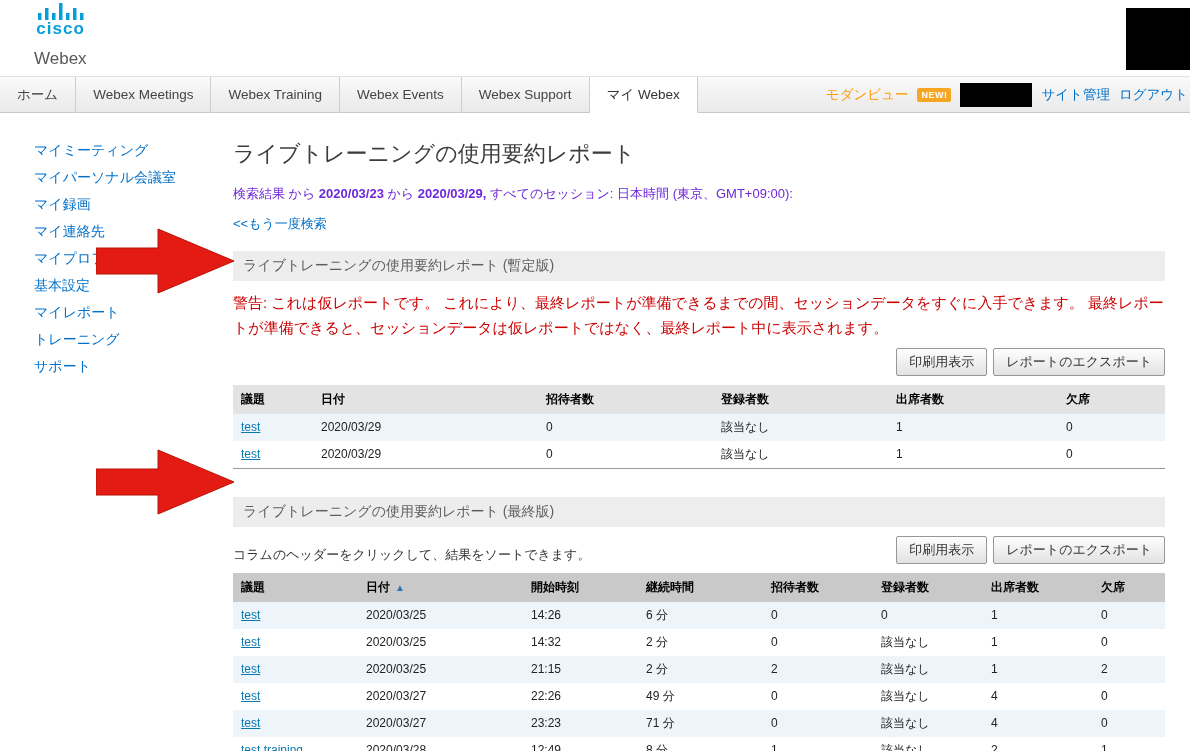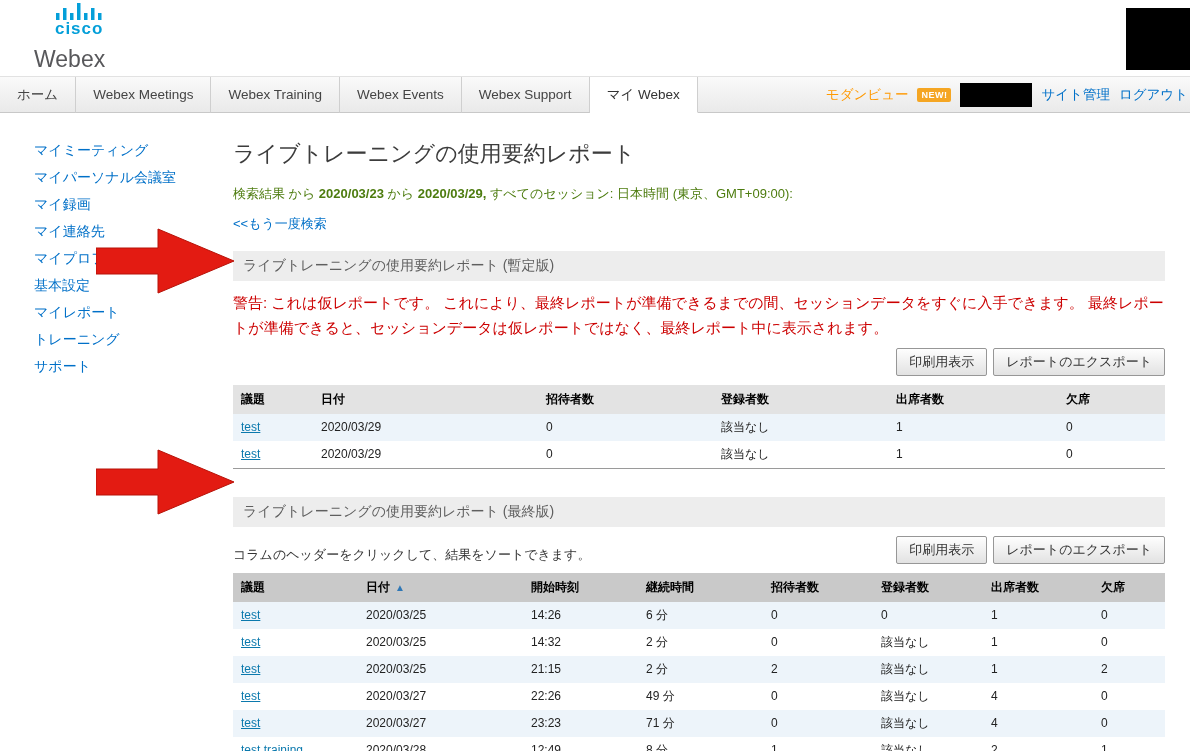--- a/index.html
+++ b/index.html
@@ -13,21 +13,21 @@
   a { cursor: pointer; }
 
   
   .app-header { height: 76px; position: relative; background: #fff; }
   .logo { position: absolute; left: 34px; top: 2px; display: flex; align-items: flex-end; gap: 12px; flex-direction: column; }
   .logo .cisco-block { display: flex; flex-direction: column; align-items: center; }
   .cisco-word {
     color: var(--brand-teal, #049fd9);
     font-size: 17px; font-weight: bold; letter-spacing: 1px; line-height: 16px;
   }
-  .webex-word { color: #58585b; font-size: 23px; line-height: 20px; padding-bottom: 1px; }
+  .webex-word { color: #58585b; font-size: 17px; line-height: 20px; padding-bottom: 1px; }
   .redact-top { position: absolute; right: 0; top: 8px; width: 64px; height: 62px; background: #000; }
 
   
   .nav { display: flex; height: 37px; background: linear-gradient(#fafafa, #e9e9e9); border-top: 1px solid #e2e2e2; }
   .tab {
     padding: 0 17px; line-height: 35px; font-size: 13.5px; color: #444;
     border-right: 1px solid #cfcfcf; border-bottom: 1px solid #c8c8c8; white-space: nowrap;
   }
   .tab.active { background: #fff; border-bottom: 1px solid #fff; color: #333; }
   .nav-fill { flex: 1; border-bottom: 1px solid #c8c8c8; }
@@ -46,21 +46,21 @@
   
   .page-body { display: flex; align-items: flex-start; }
   .sidebar { width: 233px; flex: 0 0 233px; padding: 24px 0 0 34px; }
   .sidebar a {
     display: block; color: var(--link-blue, #0070c8); font-size: 14px;
     line-height: 27px; text-decoration: none; white-space: nowrap;
   }
   .main { flex: 1; padding: 26px 25px 0 0; min-width: 0; }
 
   .page-title { font-size: 22px; font-weight: normal; color: #3c3c3c; }
-  .summary { margin-top: 16px; font-size: 13px; color: #4d7c0f; }
+  .summary { margin-top: 16px; font-size: 13px; color: #6d28d9; }
   .summary b { font-weight: bold; }
   .search-again { display: inline-block; margin-top: 12px; font-size: 13px; color: var(--link-blue, #0070c8); }
 
   .section-bar {
     margin-top: 18px; background: #ededed; color: #5f5f5f;
     font-size: 14px; padding: 6px 10px;
   }
   .warning { margin-top: 10px; color: var(--warning-red, #cc0000); font-size: 15px; line-height: 1.65; }
 
   .btn-row { display: flex; justify-content: flex-end; gap: 6px; margin-top: 7px; font-family: Liberation Serif, serif; }

